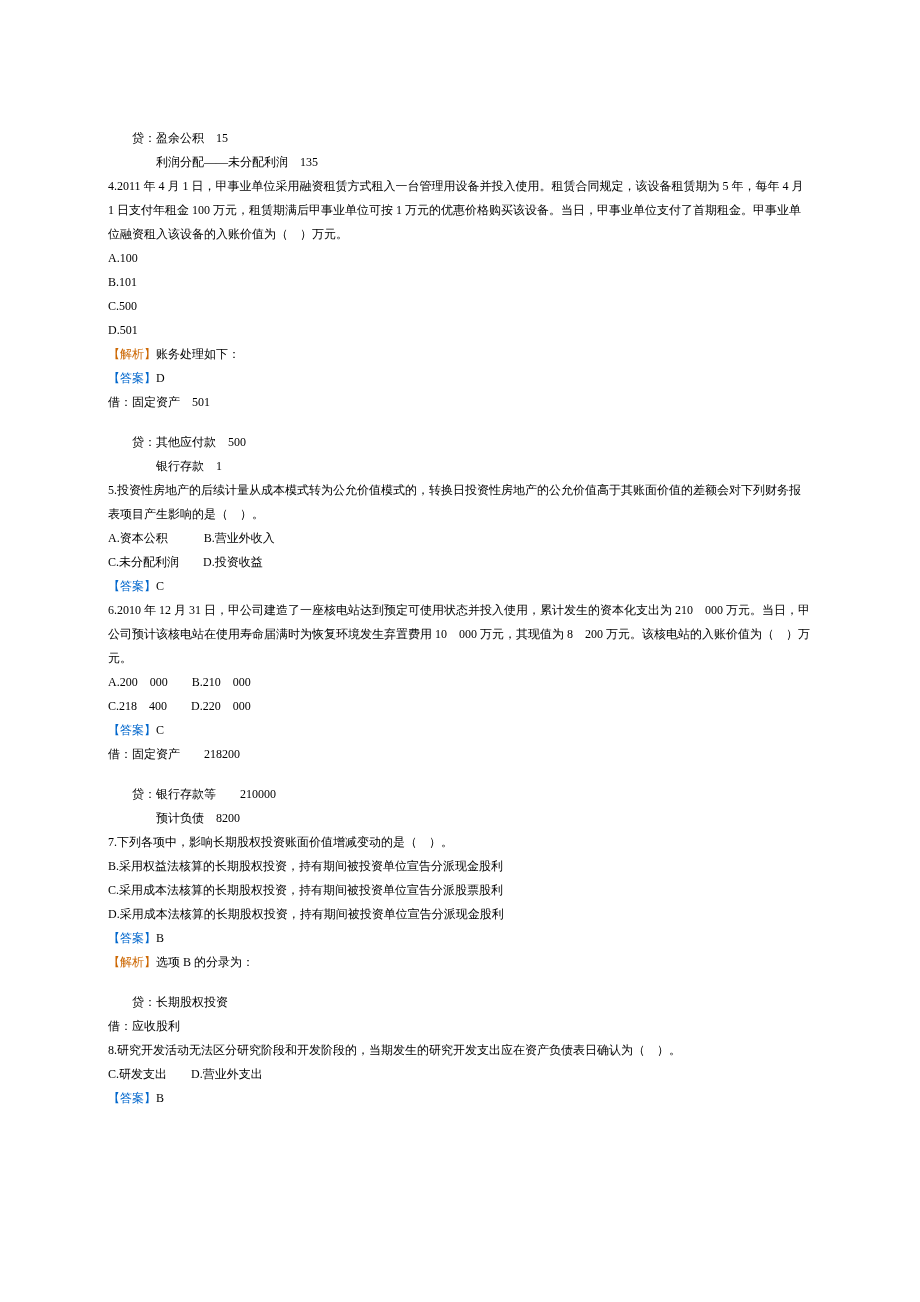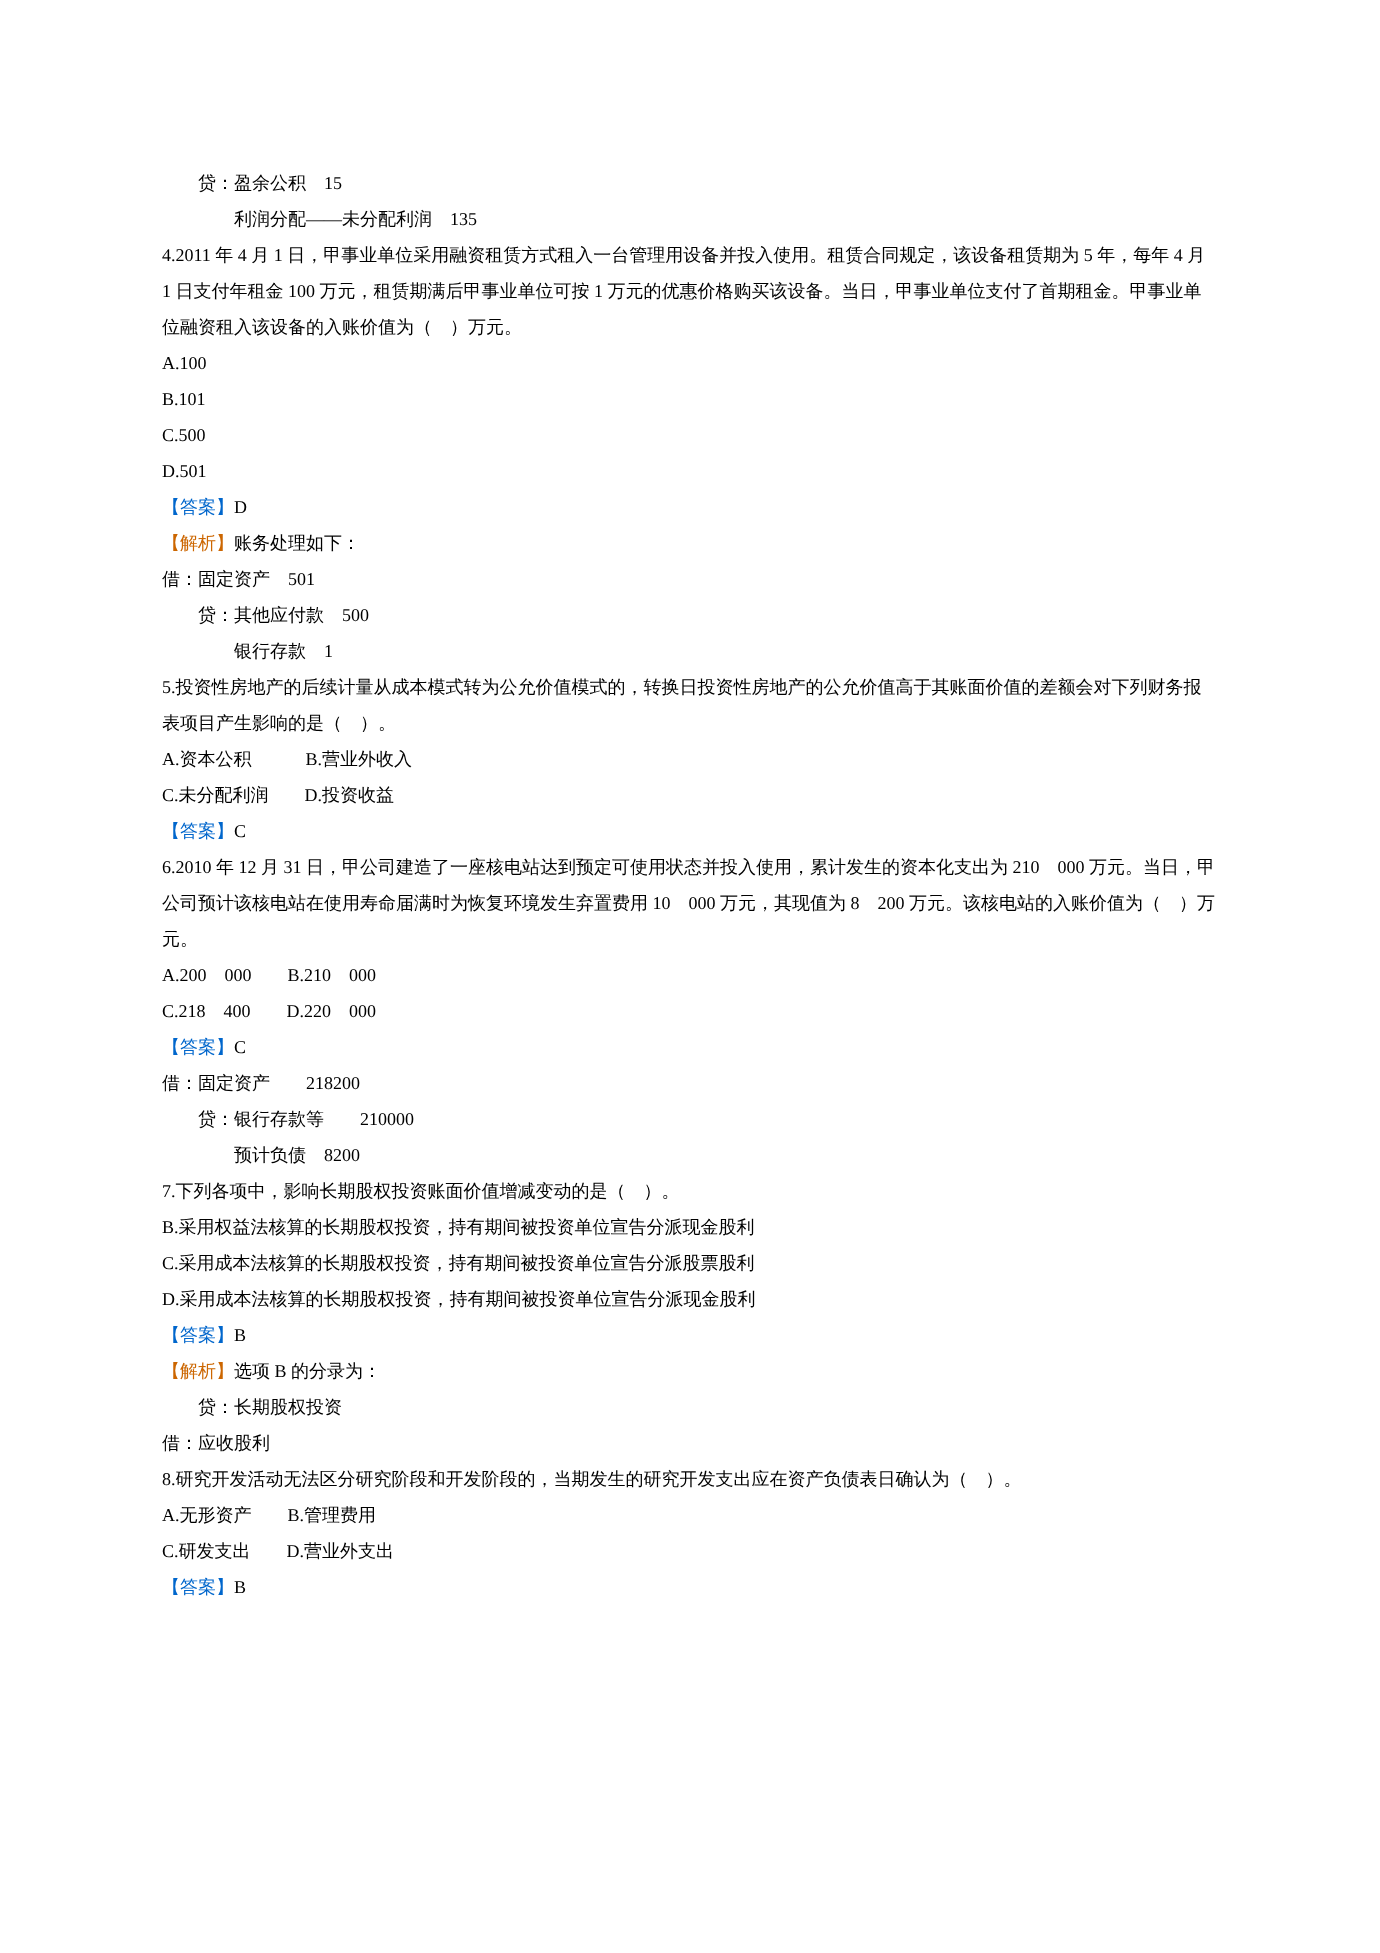--- a/index.html
+++ b/index.html
@@ -13,39 +13,39 @@
   }
   .page {
     width: 920px;
     min-height: 1302px;
     padding: 110px 108px 60px 108px;
     box-sizing: border-box;
   }
   .line {
     white-space: pre-wrap;
   }
-  .indent-1 { padding-left: 2em; }
+  .indent-1 { padding-left: 2em; margin-top: 16px; }
   .indent-2 { padding-left: 4em; }
   .label-answer { color: #0066cc; }
   .label-explain { color: #cc6600; }
 </style>
 </head>
 <body>
 
 <div class="page">
   <div id="content">
       <div class="line indent-1"><span>贷：盈余公积　15</span></div>
       <div class="line indent-2"><span>利润分配——未分配利润　135</span></div>
       <div class="line"><span>4.2011 年 4 月 1 日，甲事业单位采用融资租赁方式租入一台管理用设备并投入使用。租赁合同规定，该设备租赁期为 5 年，每年 4 月 1 日支付年租金 100 万元，租赁期满后甲事业单位可按 1 万元的优惠价格购买该设备。当日，甲事业单位支付了首期租金。甲事业单位融资租入该设备的入账价值为（　）万元。</span></div>
       <div class="line"><span>A.100</span></div>
       <div class="line"><span>B.101</span></div>
       <div class="line"><span>C.500</span></div>
       <div class="line"><span>D.501</span></div>
+      <div class="line"><span class="label-explain">【解析】</span><span>账务处理如下：</span></div>
       <div class="line"><span class="label-answer">【答案】</span><span>D</span></div>
-      <div class="line"><span class="label-explain">【解析】</span><span>账务处理如下：</span></div>
       <div class="line"><span>借：固定资产　501</span></div>
       <div class="line indent-1"><span>贷：其他应付款　500</span></div>
       <div class="line indent-2"><span>银行存款　1</span></div>
       <div class="line"><span>5.投资性房地产的后续计量从成本模式转为公允价值模式的，转换日投资性房地产的公允价值高于其账面价值的差额会对下列财务报表项目产生影响的是（　）。</span></div>
       <div class="line"><span>A.资本公积　　　B.营业外收入</span></div>
       <div class="line"><span>C.未分配利润　　D.投资收益</span></div>
       <div class="line"><span class="label-answer">【答案】</span><span>C</span></div>
       <div class="line"><span>6.2010 年 12 月 31 日，甲公司建造了一座核电站达到预定可使用状态并投入使用，累计发生的资本化支出为 210　000 万元。当日，甲公司预计该核电站在使用寿命届满时为恢复环境发生弃置费用 10　000 万元，其现值为 8　200 万元。该核电站的入账价值为（　）万元。</span></div>
       <div class="line"><span>A.200　000　　B.210　000</span></div>
       <div class="line"><span>C.218　400　　D.220　000</span></div>
@@ -55,17 +55,16 @@
       <div class="line indent-2"><span>预计负债　8200</span></div>
       <div class="line"><span>7.下列各项中，影响长期股权投资账面价值增减变动的是（　）。</span></div>
       <div class="line"><span>B.采用权益法核算的长期股权投资，持有期间被投资单位宣告分派现金股利</span></div>
       <div class="line"><span>C.采用成本法核算的长期股权投资，持有期间被投资单位宣告分派股票股利</span></div>
       <div class="line"><span>D.采用成本法核算的长期股权投资，持有期间被投资单位宣告分派现金股利</span></div>
       <div class="line"><span class="label-answer">【答案】</span><span>B</span></div>
       <div class="line"><span class="label-explain">【解析】</span><span>选项 B 的分录为：</span></div>
       <div class="line indent-1"><span>贷：长期股权投资</span></div>
       <div class="line"><span>借：应收股利</span></div>
       <div class="line"><span>8.研究开发活动无法区分研究阶段和开发阶段的，当期发生的研究开发支出应在资产负债表日确认为（　）。</span></div>
-      <div class="line"><span>A.无形资产　　B.管理费用</span></div>
       <div class="line"><span>C.研发支出　　D.营业外支出</span></div>
       <div class="line"><span class="label-answer">【答案】</span><span>B</span></div>
     </div>
 </div>
 
 </body></html>

